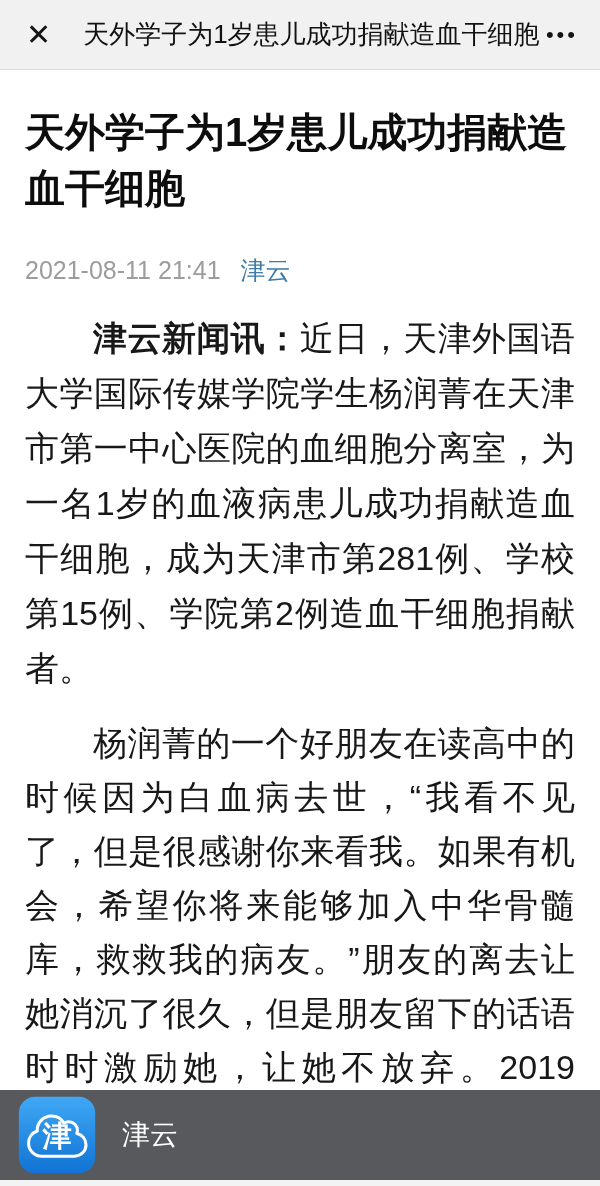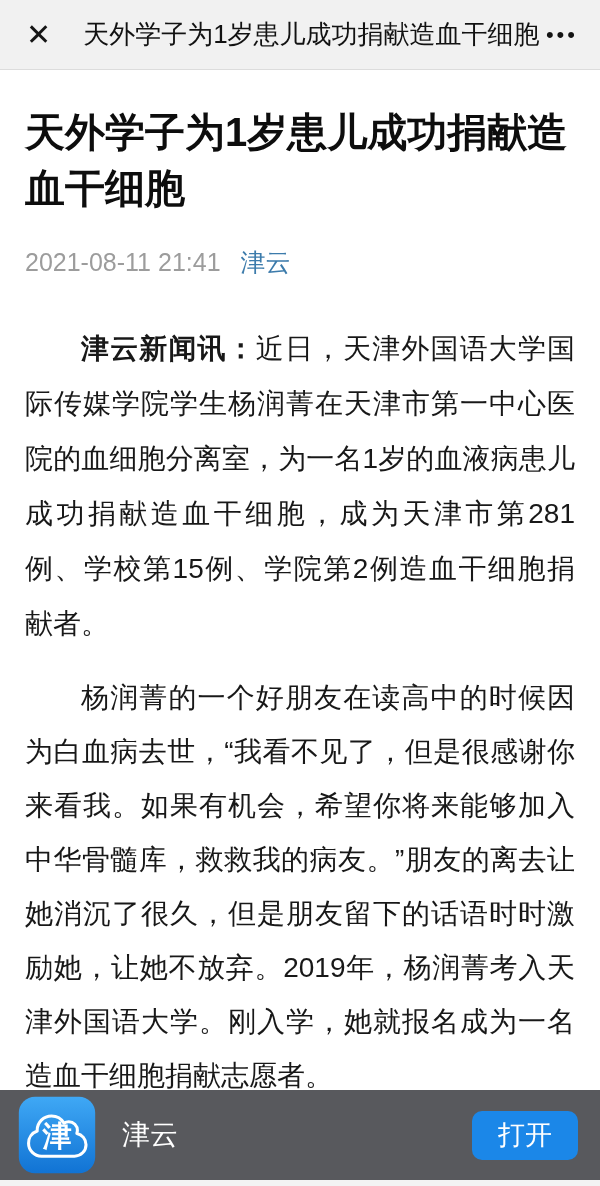--- a/index.html
+++ b/index.html
@@ -25,25 +25,25 @@
   .more-btn{
     flex:0 0 auto;font-size:22px;color:#141414;letter-spacing:3px;
     padding:4px 2px;cursor:pointer;line-height:1;
   }
   
   .article{padding:0 25px;}
   .article-title{
     margin:34px 0 0;font-size:40px;line-height:1.4;font-weight:700;
     color:#0d0d0d;
   }
-  .meta{margin-top:30px;display:flex;align-items:baseline;gap:20px;}
+  .meta{margin-top:38px;display:flex;align-items:baseline;gap:20px;}
   .meta-date{font-size:25px;color:#9c9c9c;}
   .meta-source{font-size:25px;color:#3c7bab;cursor:pointer;}
   .para{
-    margin:42px 0 0;font-size:28px;line-height:55px;color:#181818;
+    margin:24px 0 0;font-size:34px;line-height:55px;color:#181818;
     text-indent:2em;text-align:justify;
   }
   .para.second{margin-top:20px;line-height:54px;}
   .para .lead{font-weight:700;}
   
   .banner{
     position:absolute;left:0;right:0;bottom:6px;height:90px;
     background:#58595d;display:flex;align-items:center;
     padding:0 22px 0 18px;box-sizing:border-box;
   }
@@ -96,18 +96,17 @@
         <rect x="1" y="1" width="94" height="94" rx="20" fill="url(#iconGrad)"></rect>
         <g transform="translate(13,21) scale(0.1105)">
           <path d="M537.6 226.6c4.1-10.7 6.4-22.4 6.4-34.6 0-53-43-96-96-96-19.7 0-38.1 6-53.3 16.2C367 64.2 315.3 32 256 32c-88.4 0-160 71.6-160 160 0 2.7.1 5.4.2 8.1C40.2 219.8 0 273.2 0 336c0 79.5 64.5 144 144 144h368c70.7 0 128-57.3 128-128 0-61.9-44-113.6-102.4-125.4z" fill="none" stroke="#ffffff" stroke-width="34" stroke-linejoin="round"></path>
         </g>
         <text x="48" y="62" text-anchor="middle" font-size="36" font-weight="700" fill="#ffffff" font-family="Liberation Sans, DejaVu Sans, sans-serif">津</text>
       </svg>
     </div>
     <div class="app-info">
       <div class="app-name">津云</div>
     </div>
-    <div class="open-btn">打开</div>
   </div>
 
   <div class="bottom-strip"></div>
 
 </div>
 
 </body></html>

